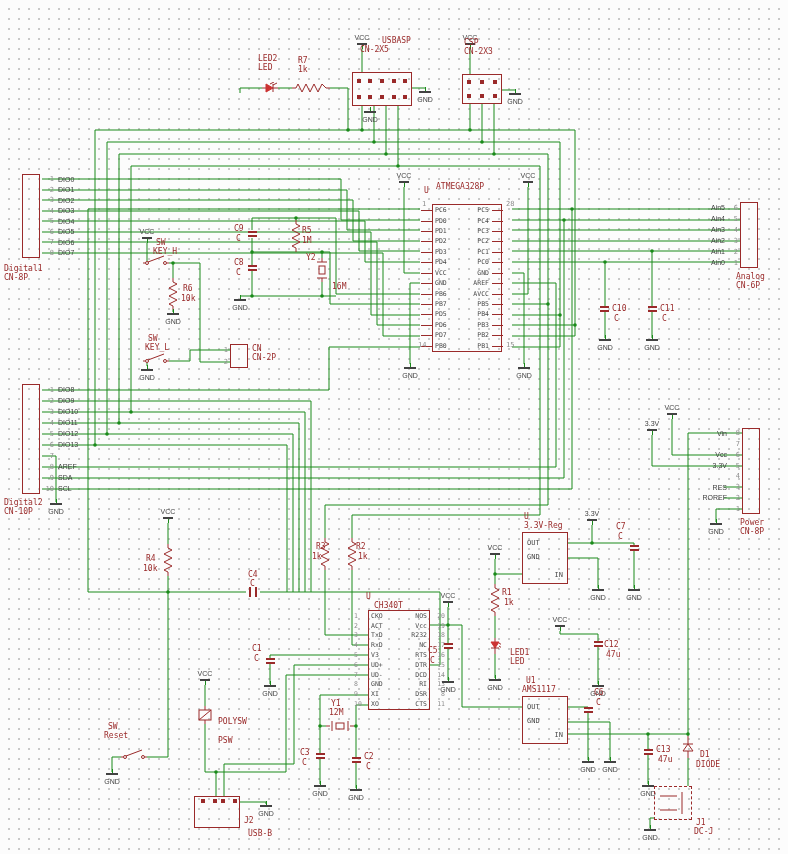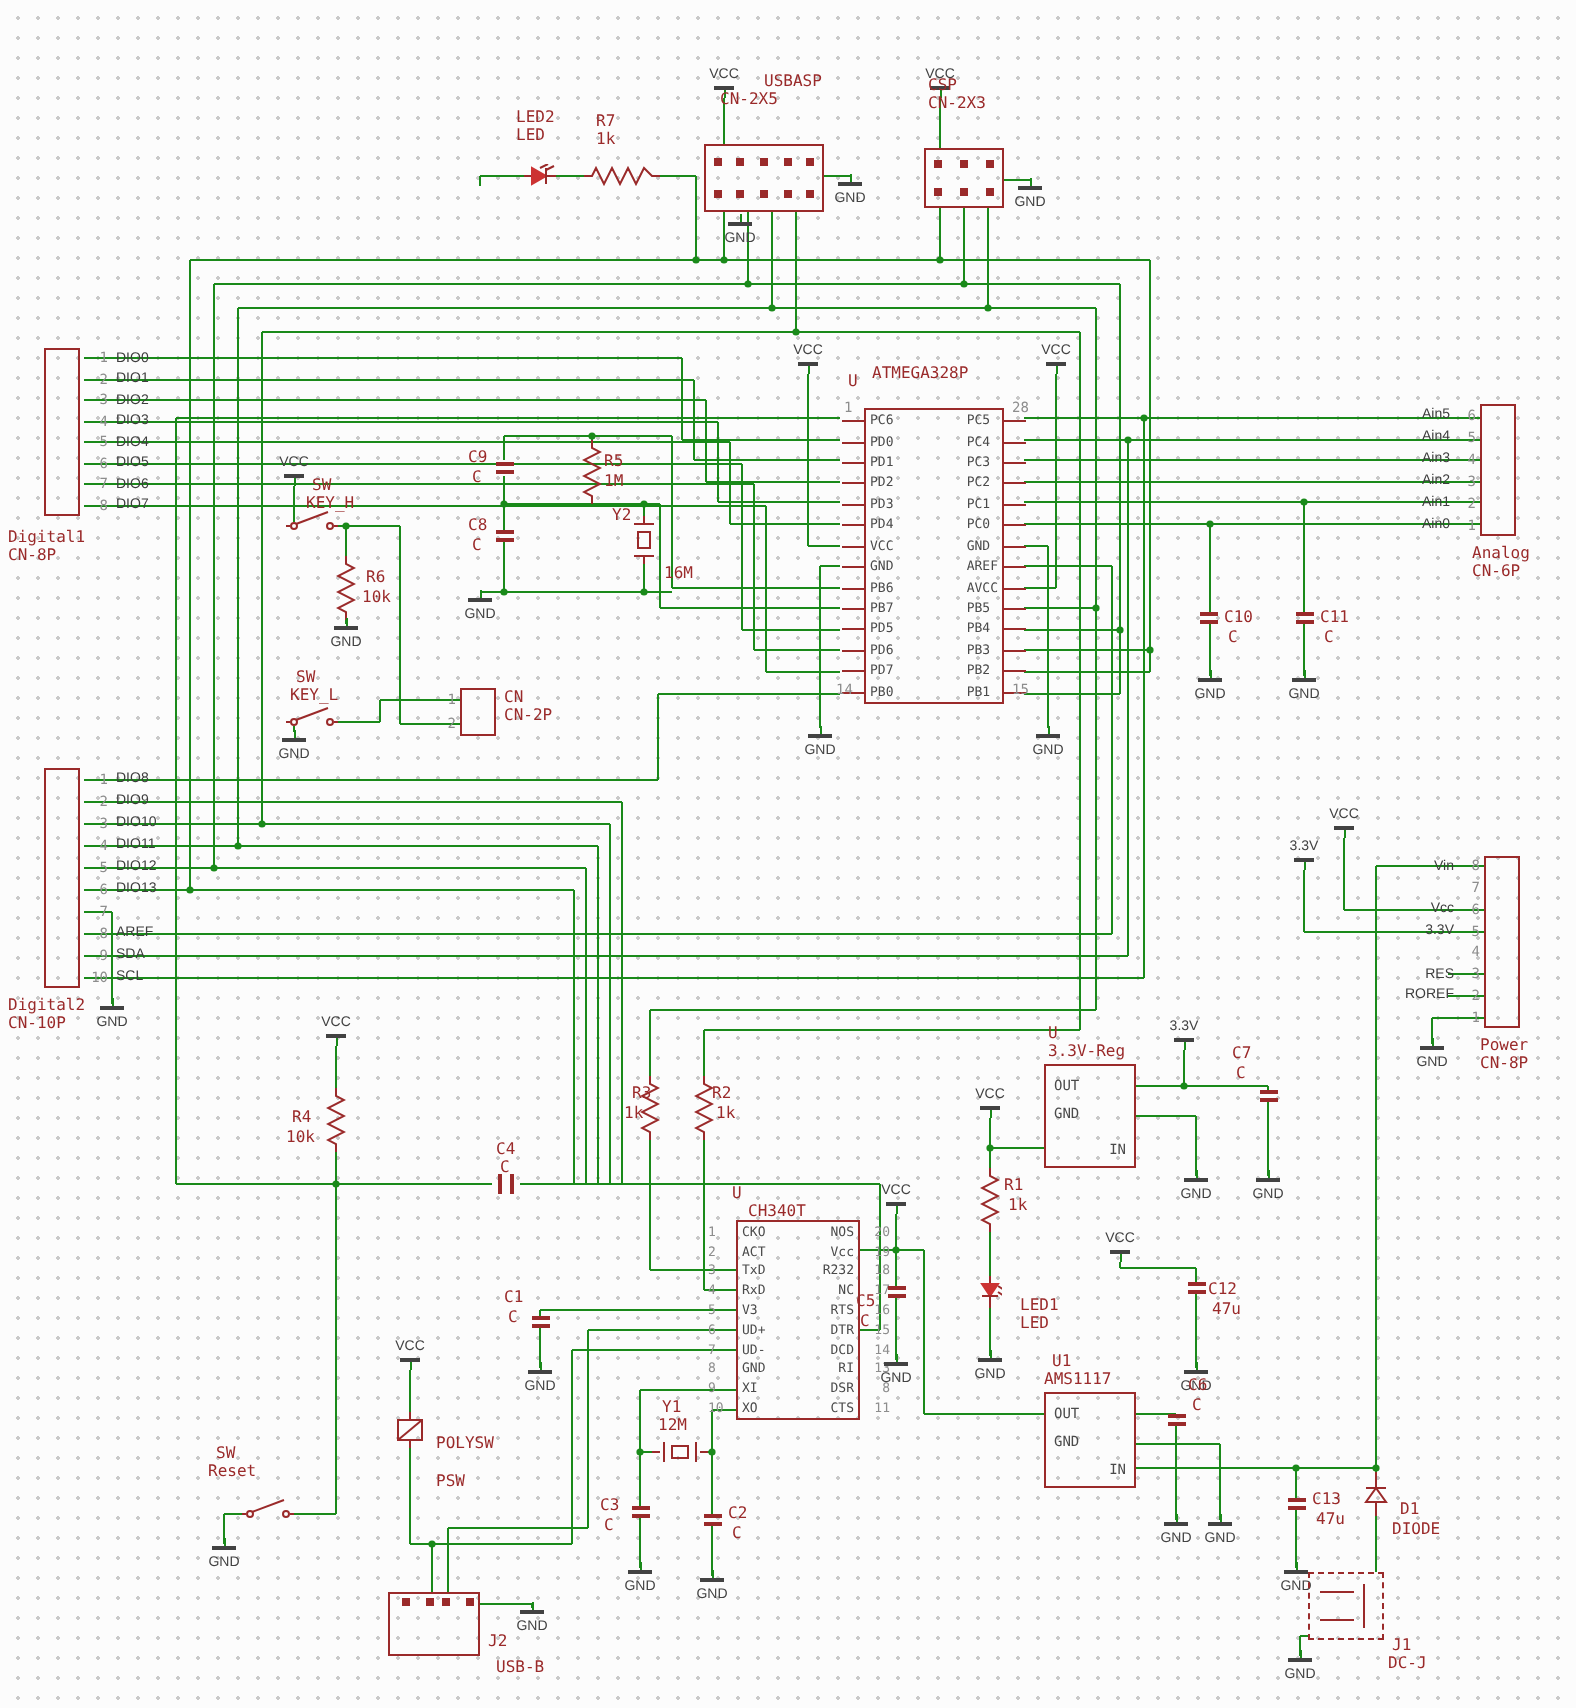--- a/index.html
+++ b/index.html
@@ -30,21 +30,21 @@
   .cap{position:absolute;width:9px;height:12px}
   .cap::before,.cap::after{content:"";position:absolute;left:0;width:9px;height:2px;background:#9a2a2a}
   .cap::before{top:3px}.cap::after{top:7px}
   .caph{position:absolute;width:14px;height:10px}
   .caph::before,.caph::after{content:"";position:absolute;top:0;height:10px;width:2px;background:#9a2a2a}
   .caph::before{left:3px}.caph::after{left:9px}
   
   .ic{position:absolute;border:1px solid #9a2a2a}
   .icol{position:absolute;top:0;bottom:0;display:flex;flex-direction:column}
   .icol.l{left:2px}
-  .icol.r{right:2px;}
+  .icol.r{right:12px;align-items:flex-end}
   .icol .ipin{flex:1;display:flex;align-items:center;font-size:6.5px;color:#4a4a4a;position:relative;white-space:nowrap}
   .icol.l .ipin::before{content:"";position:absolute;left:-14px;top:50%;width:11px;height:1px;background:#9a2a2a}
   .icol.r .ipin::after{content:"";position:absolute;right:-14px;top:50%;width:11px;height:1px;background:#9a2a2a}
   .chrows{position:absolute;inset:0;display:flex;flex-direction:column}
   .chrow{flex:1;position:relative;font-size:6.5px;color:#4a4a4a}
   .chrow .cl{position:absolute;left:2px;top:50%;transform:translateY(-50%)}
   .chrow .cr{position:absolute;right:2px;top:50%;transform:translateY(-50%)}
   .chrow .ln{position:absolute;left:-15px;top:50%;transform:translateY(-50%);font-size:6.5px;color:#8d8d8d}
   .chrow .rn{position:absolute;right:-16px;top:50%;transform:translateY(-50%);font-size:6.5px;color:#8d8d8d}
   

